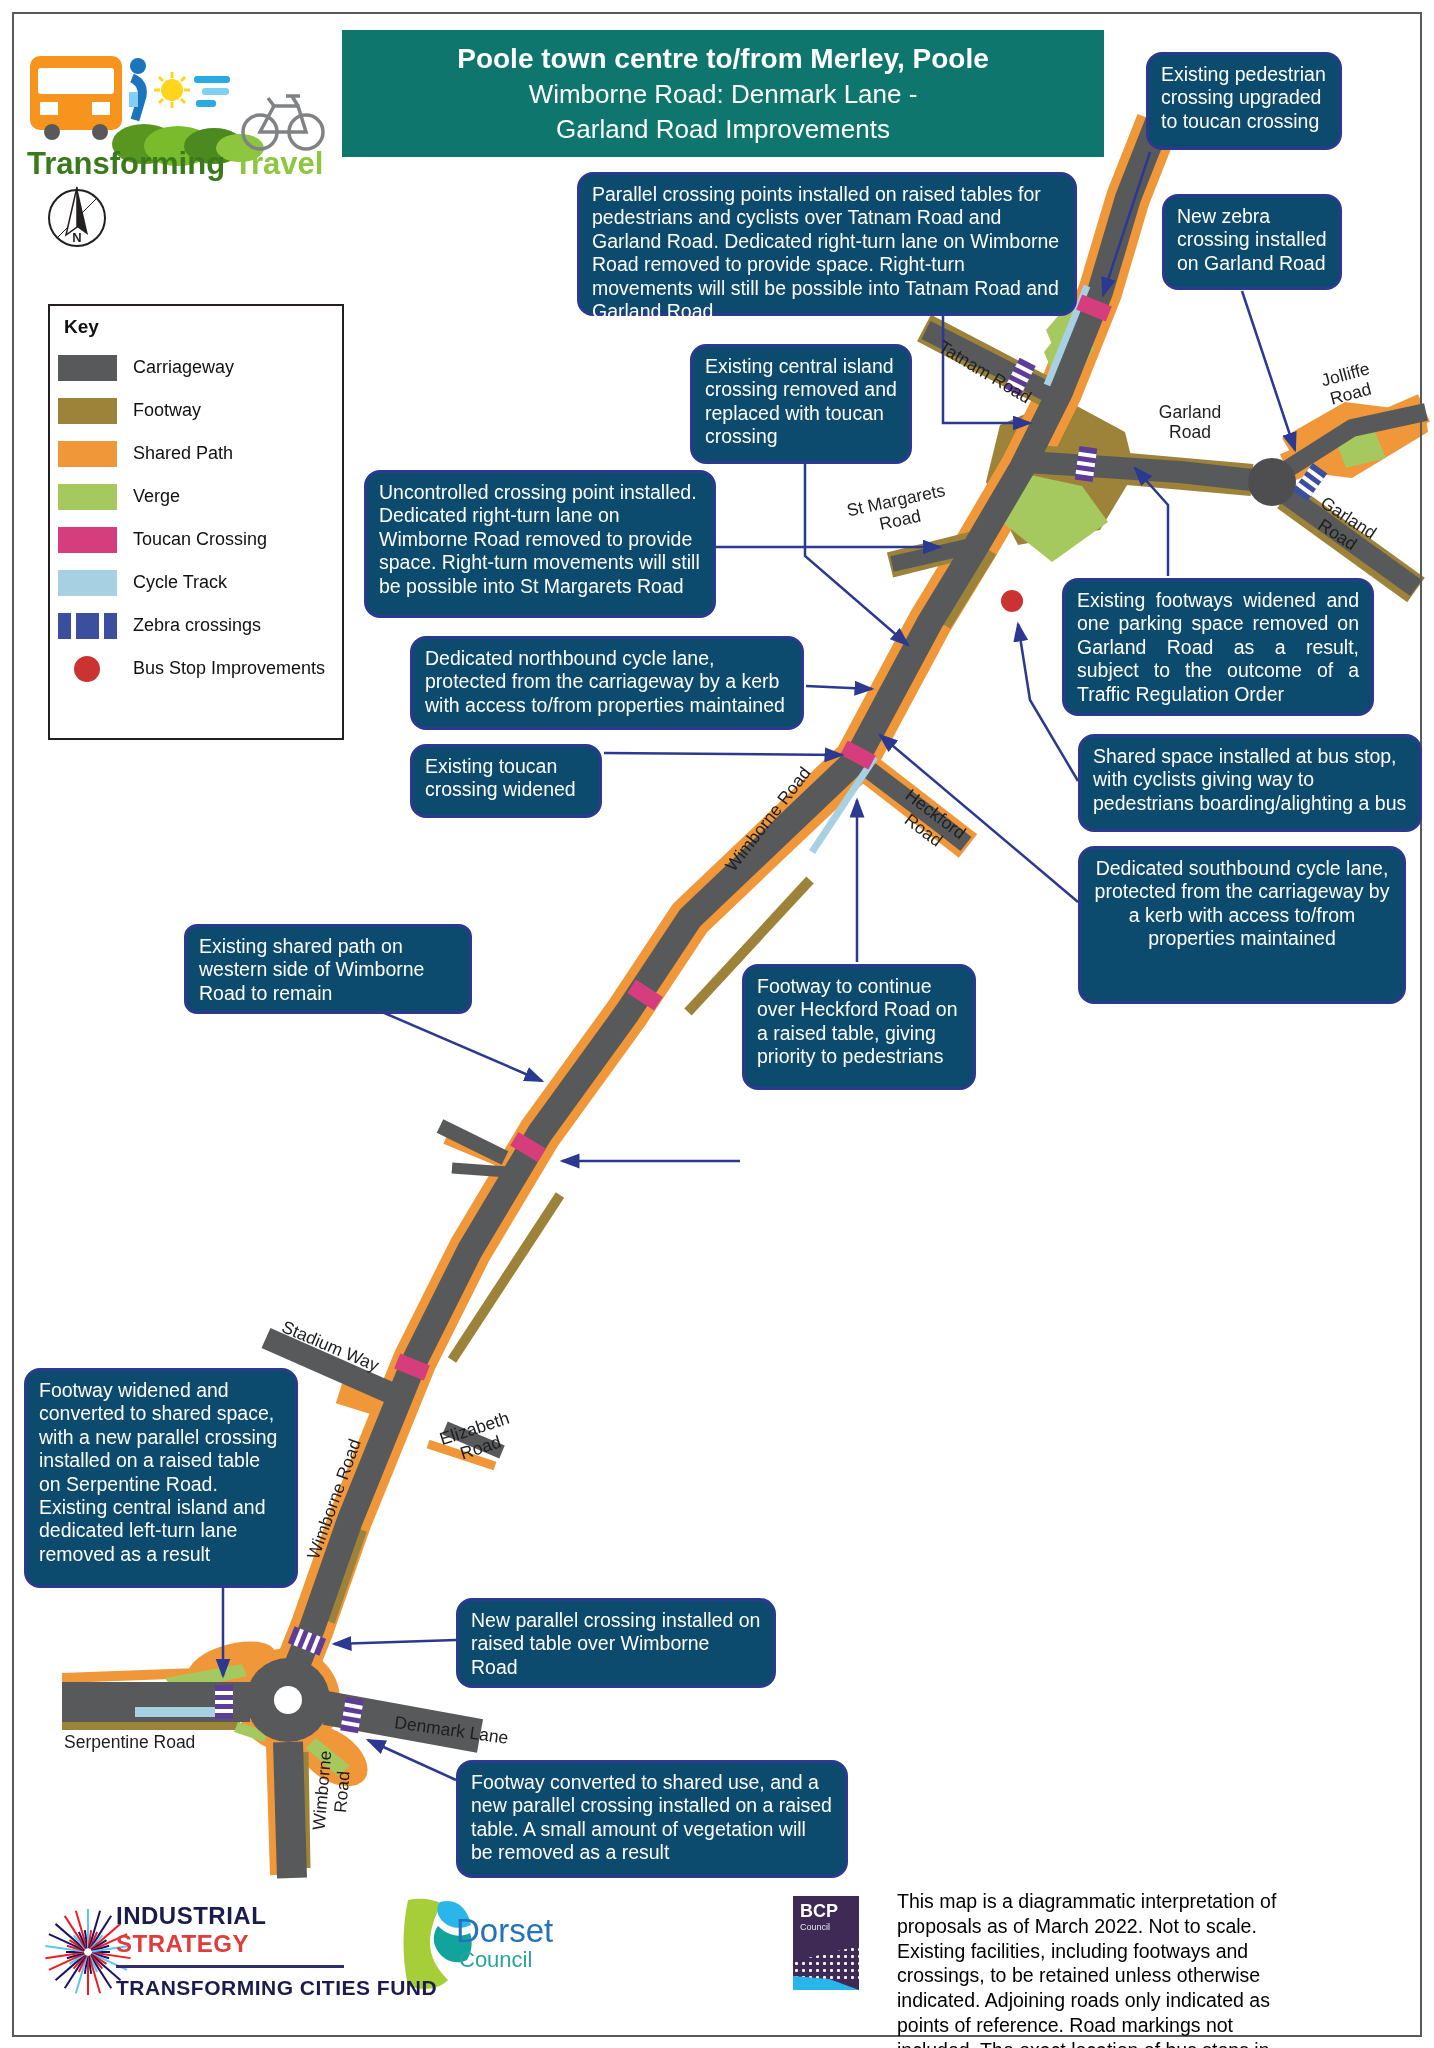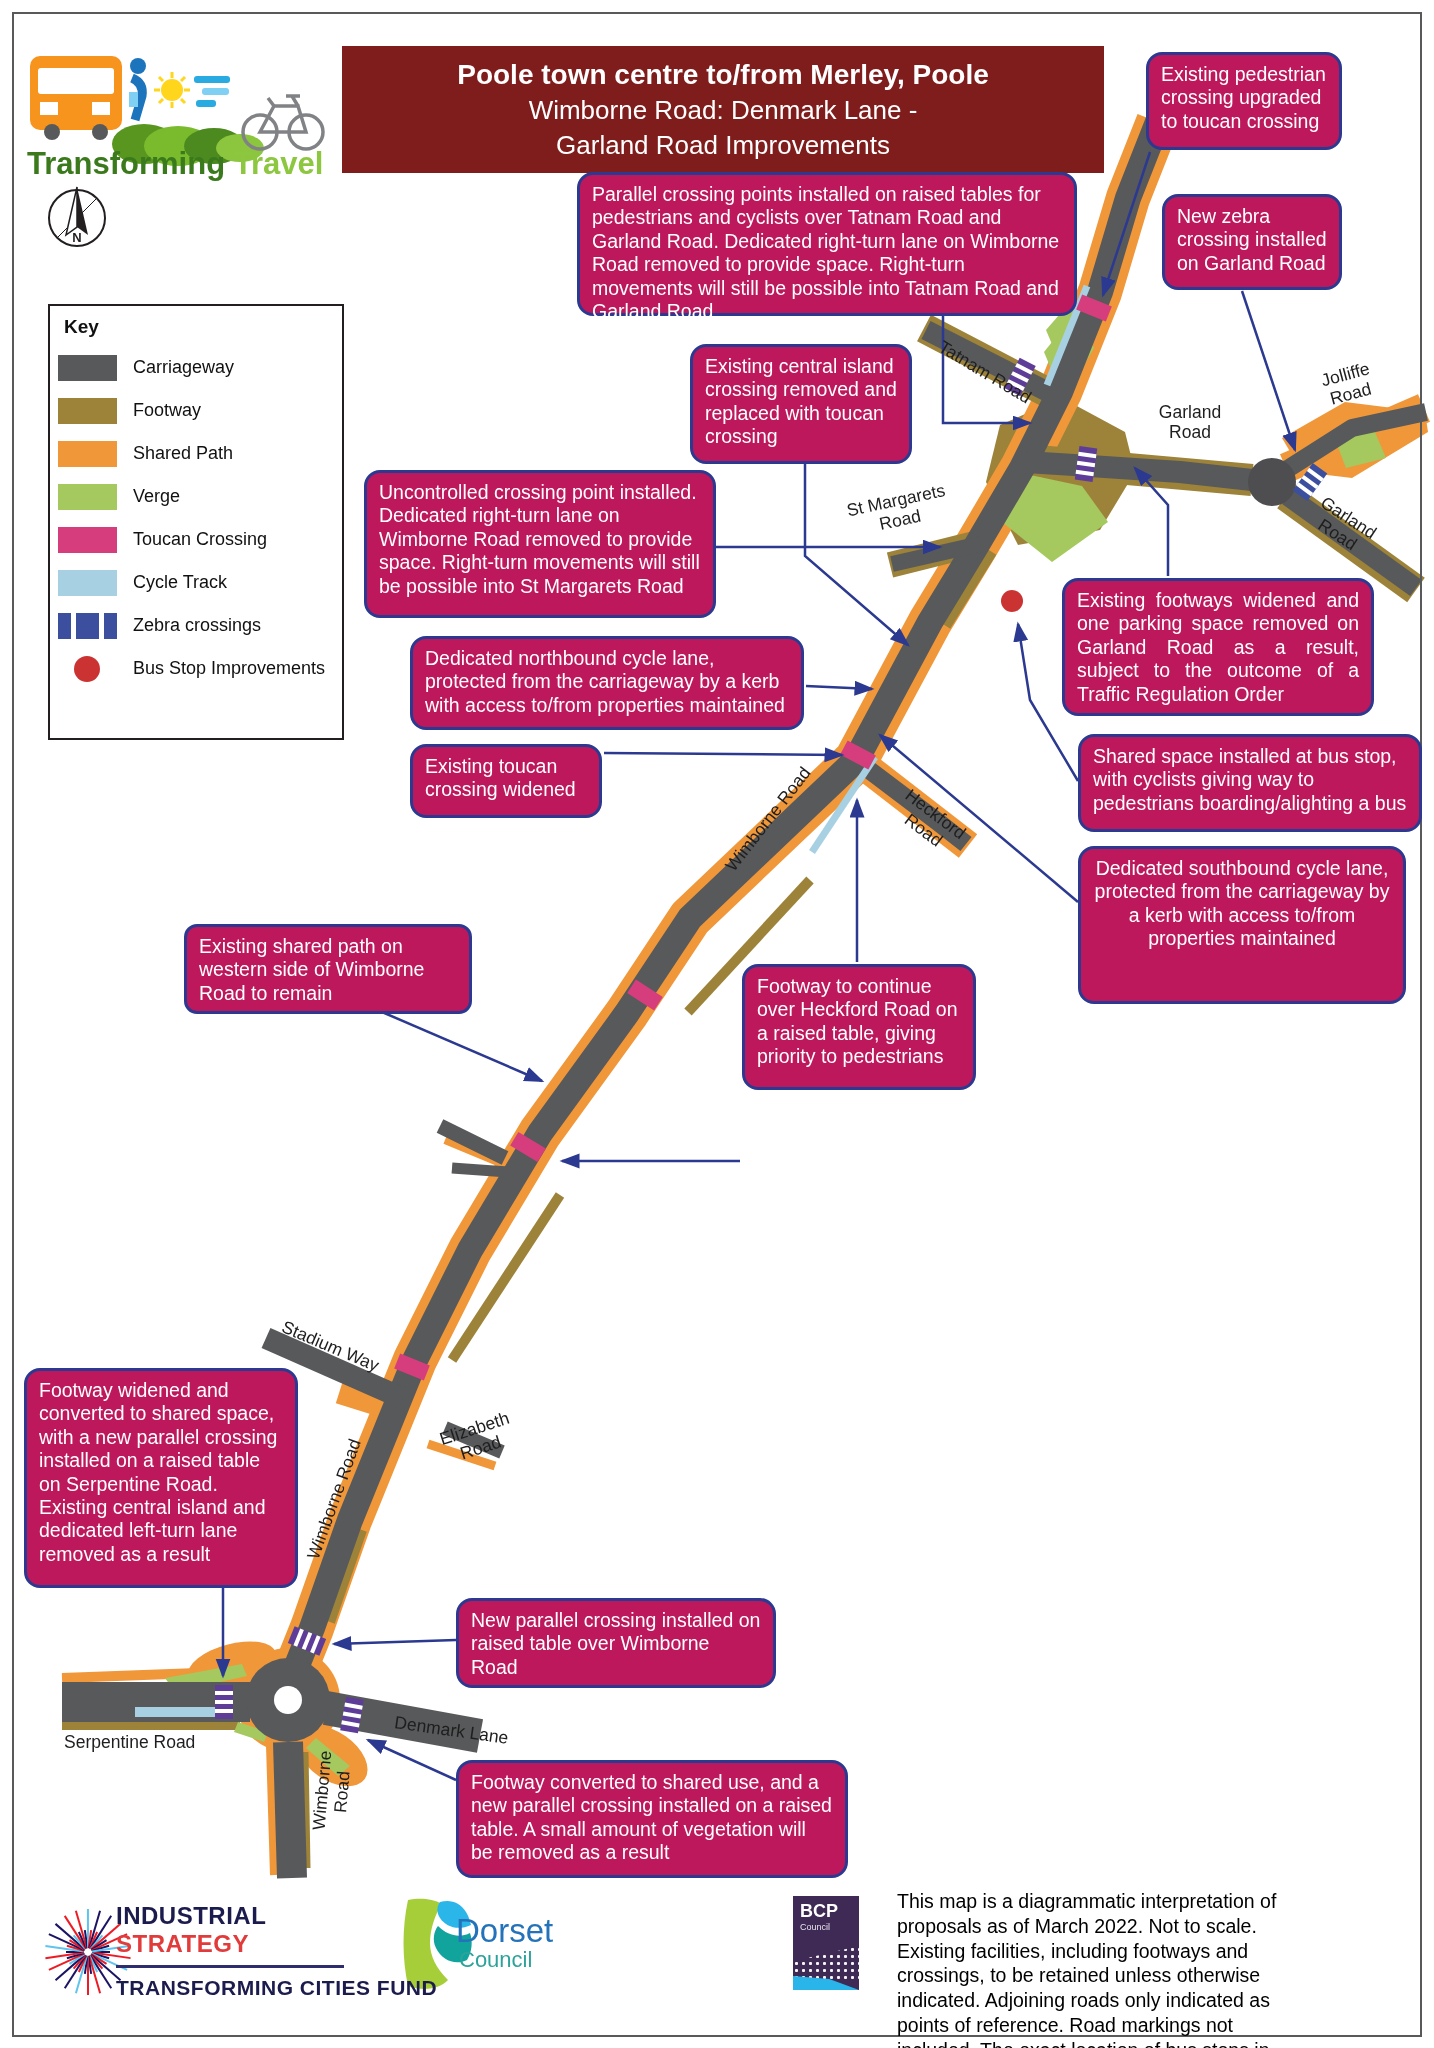--- a/index.html
+++ b/index.html
@@ -1,24 +1,24 @@
 <!DOCTYPE html>
 <html><head>
 <meta charset="utf-8">
 <style>
   html,body{margin:0;padding:0;background:#e8e8e8;font-family:"Liberation Sans",sans-serif;}
   #page{position:relative;width:1434px;height:2048px;background:#fff;overflow:hidden;margin:0 auto;}
   #frame{position:absolute;left:12px;top:12px;width:1406px;height:2021px;border:2px solid #58595b;}
   #mapsvg{position:absolute;left:0;top:0;}
-  .titlebox{position:absolute;left:342px;top:46px;width:762px;height:127px;background:#7f1d1d;color:#fff;text-align:center;}
+  .titlebox{position:absolute;left:342px;top:30px;width:762px;height:127px;background:#0f766e;color:#fff;text-align:center;}
   .titlebox .t1{font-weight:bold;font-size:28px;margin-top:13px;}
   .titlebox .t2{font-size:26px;margin-top:4px;}
   .logo-text{position:absolute;left:27px;top:146px;font-size:31px;font-weight:bold;}
   .logo-text .g1{color:#3a7a1c;} .logo-text .g2{color:#8dc63f;}
-  .callout{position:absolute;background:#be185d;border:3px solid #2b3990;border-radius:16px;color:#fff;
+  .callout{position:absolute;background:#0c4a6e;border:3px solid #2b3990;border-radius:16px;color:#fff;
     font-size:19.5px;line-height:1.2;padding:8px 12px;box-sizing:border-box;}
   .just{text-align:justify;}
   .roadlabel{position:absolute;color:#1e1e1e;font-size:17.5px;text-align:center;white-space:pre-line;line-height:1.15;}
   #keybox{position:absolute;left:48px;top:304px;width:296px;height:436px;background:#fff;border:2px solid #231f20;box-sizing:border-box;}
   #keybox .ktitle{position:absolute;left:14px;top:10px;font-weight:bold;font-size:19px;color:#111;}
   #keybox .krows{position:absolute;left:8px;top:40px;right:4px;}
   .krow{display:flex;align-items:center;height:43px;}
   .kswatch{width:59px;height:26px;flex:0 0 59px;display:flex;gap:5px;}
   .kswatch .seg{height:26px;} .kswatch .full{width:59px;height:26px;}
   .kswatch .dot{width:26px;height:26px;border-radius:50%;margin-left:16px;}

